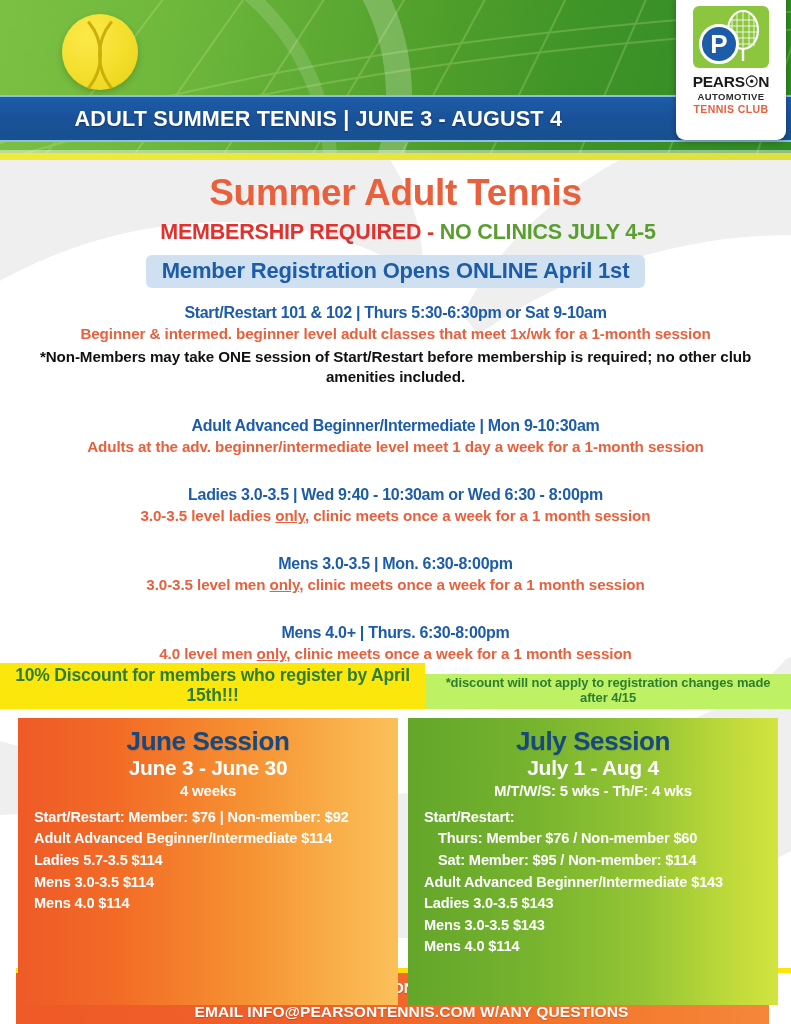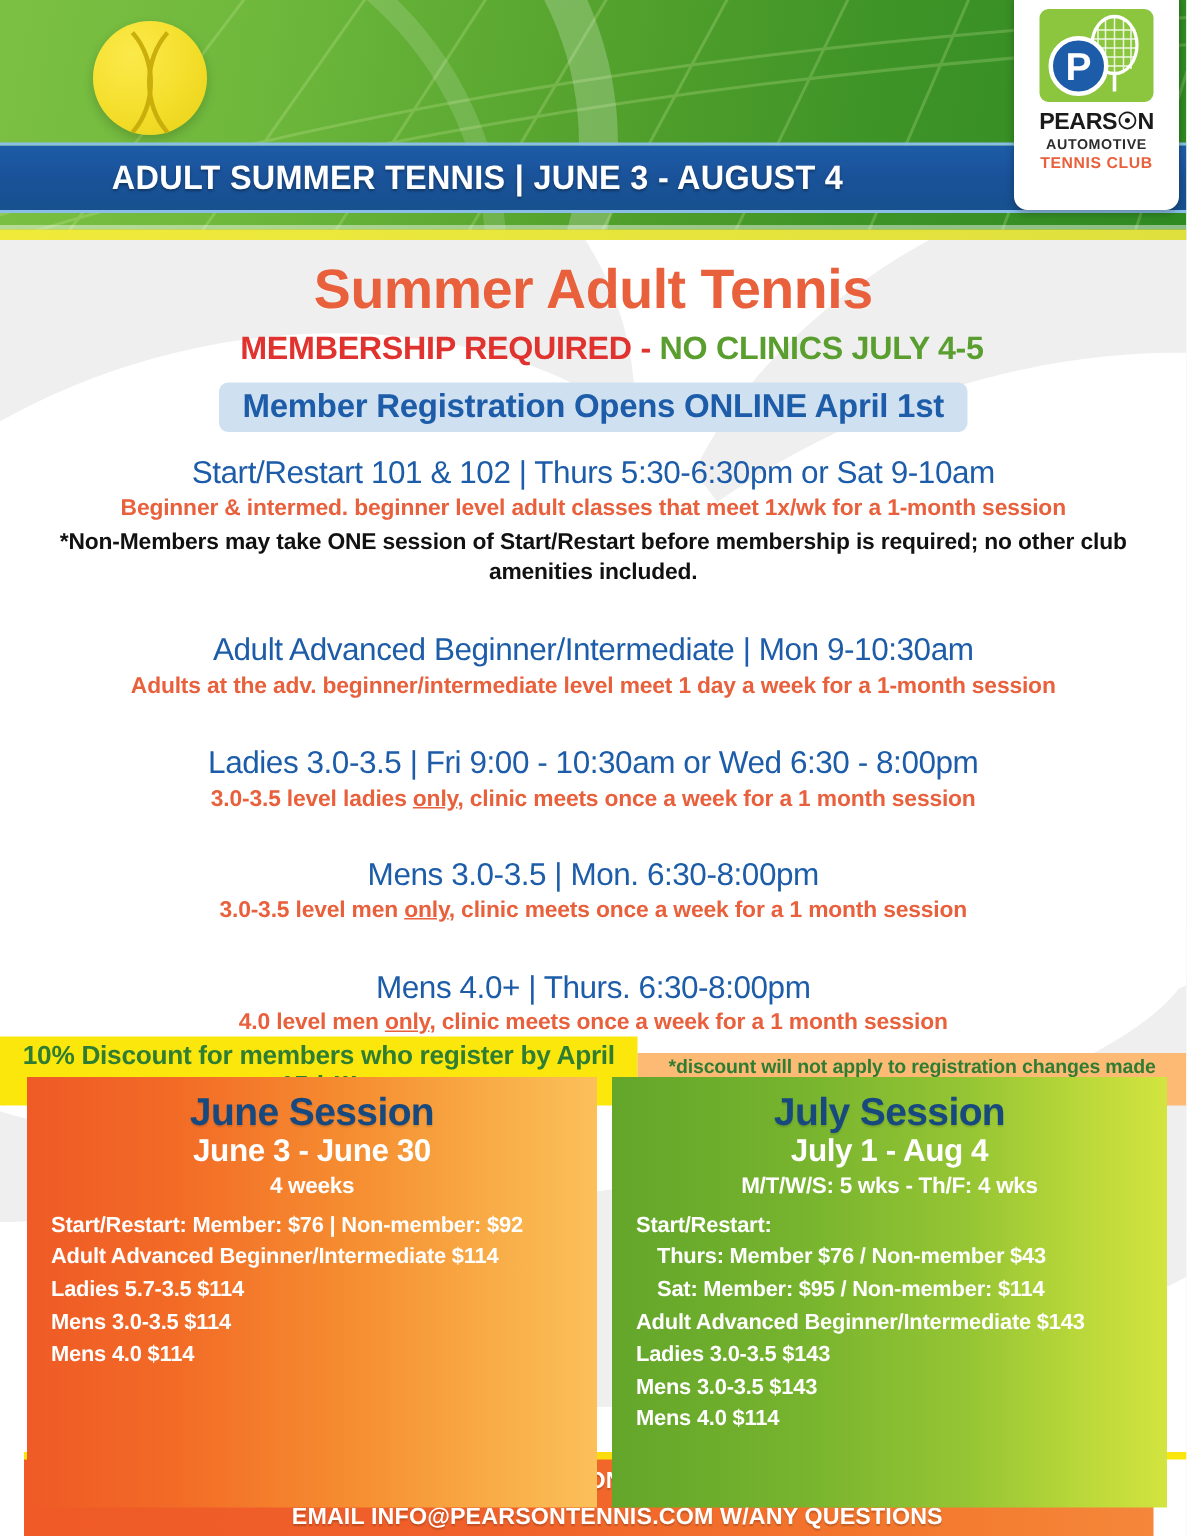--- a/index.html
+++ b/index.html
@@ -93,33 +93,33 @@
   .sub-green{color:#5a9e2f;}
 
   .reg-wrap{margin-top:11px;display:flex;justify-content:center;}
   .reg-pill{
     background:#cfe0f0;color:#1d5ca8;font-size:22px;font-weight:bold;
     padding:4px 16px 6px;border-radius:6px;line-height:1.05;letter-spacing:-.2px;
   }
 
   .prog{margin-top:16px;}
   .prog + .prog{margin-top:30px;}
-  .prog-head{color:#1d5ca8;font-size:21px;font-weight:normal;line-height:1.12;letter-spacing:-.3px;}
+  .prog-head{color:#1d5ca8;font-size:16px;font-weight:bold;line-height:1.12;letter-spacing:-.3px;}
   .prog-sub{color:#e8603c;font-size:15.2px;font-weight:bold;line-height:1.2;margin-top:3px;letter-spacing:-.1px;}
   .prog-note{color:#111;font-size:15.2px;font-weight:bold;line-height:1.32;margin-top:4px;
     padding:0 22px;letter-spacing:-.1px;}
   .u{text-decoration:underline;}
 
   .discount-wrap{margin-top:0;display:flex;flex-direction:row;align-items:flex-end;}
   .discount-1{
     background:#fbe70c;color:#2e7d32;font-size:17.5px;font-weight:bold;
     padding:3px 13px 4px;line-height:1.1;letter-spacing:-.2px;
   }
   .discount-2{
-    background:#fdba74;color:#2e7d32;font-size:13px;font-weight:bold;
+    background:#bef264;color:#2e7d32;font-size:13px;font-weight:bold;
     padding:2px 13px 4px;line-height:1.1;letter-spacing:-.1px;
   }
 
   
   .panels{position:absolute;left:0;top:718px;width:791px;height:237px;z-index:4;}
   .panel{position:absolute;top:0;height:287px;box-sizing:border-box;padding:10px 8px 0;}
   .panel-june{left:18px;width:380px;
     background:linear-gradient(90deg,#ef5a26 0%,#f26b26 26%,#f69132 60%,#f9b04a 85%,#fbc05a 100%);}
   .panel-july{left:408px;width:370px;
     background:linear-gradient(90deg,#63a62a 0%,#76b32e 33%,#95c534 64%,#bcd93a 86%,#d2e43f 100%);}
@@ -230,21 +230,21 @@
         <div class="prog-sub">Beginner &amp; intermed. beginner level adult classes that meet 1x/wk for a 1-month session</div>
         <div class="prog-note">*Non-Members may take ONE session of Start/Restart before membership is required; no other club amenities included.</div>
       </div>
 
       <div class="prog">
         <div class="prog-head">Adult Advanced Beginner/Intermediate | Mon 9-10:30am</div>
         <div class="prog-sub">Adults at the adv. beginner/intermediate level meet 1 day a week for a 1-month session</div>
       </div>
 
       <div class="prog">
-        <div class="prog-head">Ladies 3.0-3.5 | Fri 9:00 - 10:30am or Wed 6:30 - 8:00pm</div>
+        <div class="prog-head">Ladies 3.0-3.5 | Wed 9:40 - 10:30am or Wed 6:30 - 8:00pm</div>
         <div class="prog-sub"><span>3.0-3.5 level ladies </span><span class="u">only</span><span>, clinic meets once a week for a 1 month session</span></div>
       </div>
 
       <div class="prog">
         <div class="prog-head">Mens 3.0-3.5 | Mon. 6:30-8:00pm</div>
         <div class="prog-sub"><span>3.0-3.5 level men </span><span class="u">only</span><span>, clinic meets once a week for a 1 month session</span></div>
       </div>
 
       <div class="prog">
         <div class="prog-head">Mens 4.0+ | Thurs. 6:30-8:00pm</div>
@@ -273,21 +273,21 @@
         <div class="p-li">Mens 4.0 $114</div>
       </div>
     </div>
 
     <div class="panel panel-july">
       <div class="p-title">July Session</div>
       <div class="p-dates">July 1 - Aug 4</div>
       <div class="p-weeks">M/T/W/S: 5 wks - Th/F: 4 wks</div>
       <div class="p-list">
         <div class="p-li">Start/Restart:</div>
-        <div class="p-li ind1">Thurs: Member $76 / Non-member $43</div>
+        <div class="p-li ind1">Thurs: Member $76 / Non-member $60</div>
         <div class="p-li ind1">Sat: Member: $95 / Non-member: $114</div>
         <div class="p-li">Adult Advanced Beginner/Intermediate  $143</div>
         <div class="p-li">Ladies 3.0-3.5  $143</div>
         <div class="p-li">Mens 3.0-3.5  $143</div>
         <div class="p-li">Mens 4.0  $114</div>
       </div>
     </div>
 
   </div>
 

